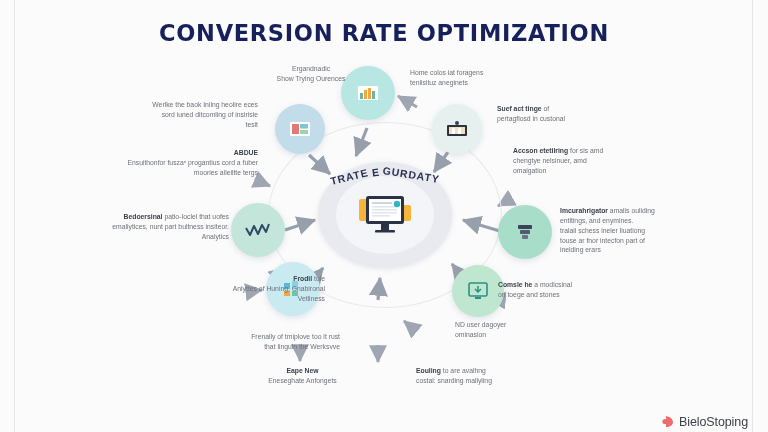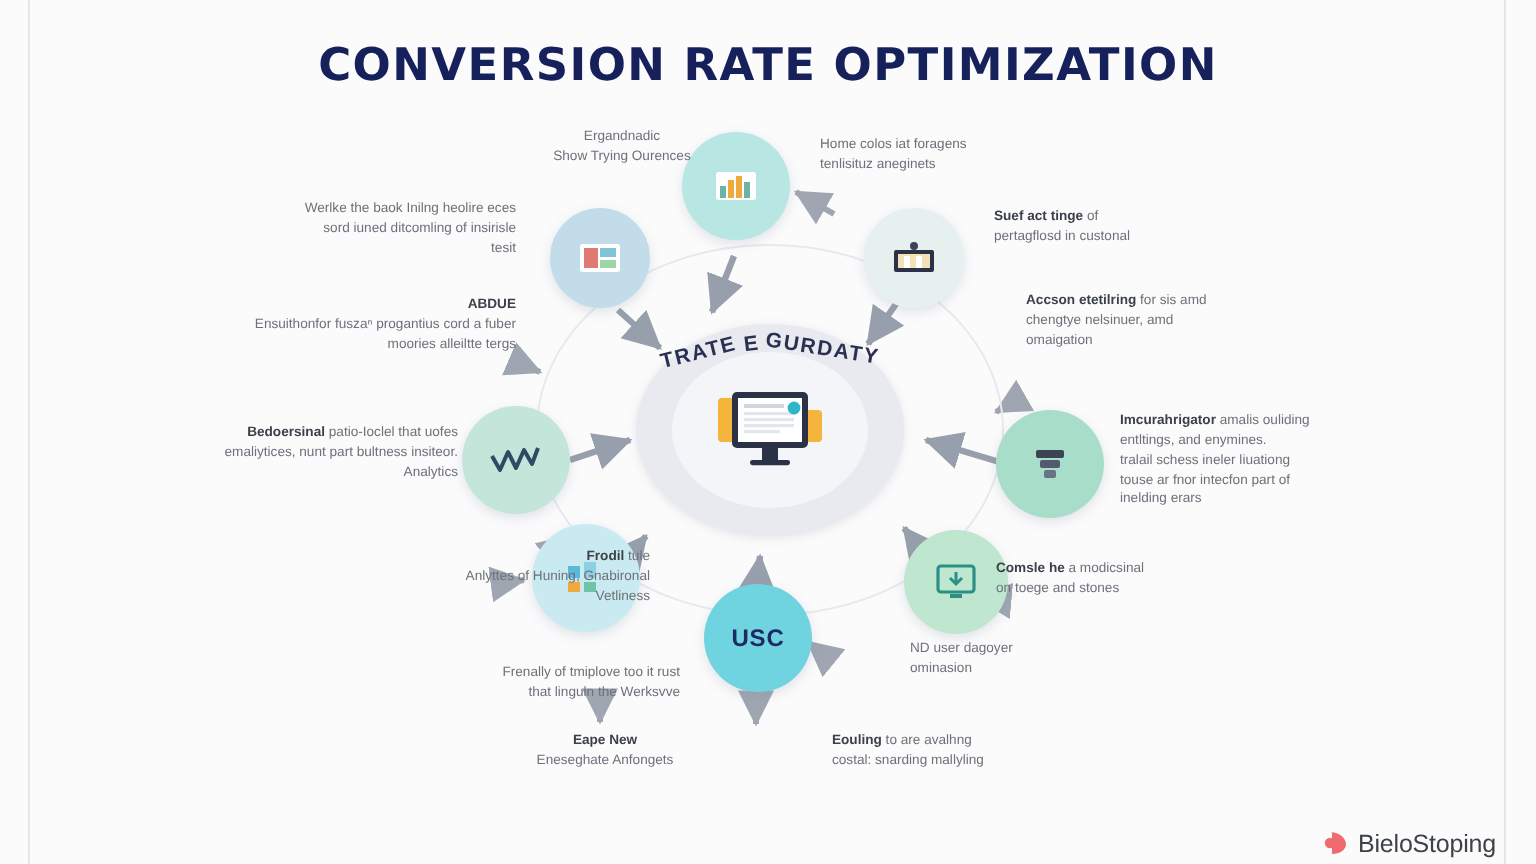--- a/index.html
+++ b/index.html
@@ -223,23 +223,20 @@
   </div>
 
   <div class="node" style="left:452px;top:265px;width:52px;height:52px;background:#bfe6cf;">
     <svg style="width:22px;height:20px;">
       <rect x="2" y="2" width="18" height="13" rx="1.5" fill="none" stroke="#2c8f86" stroke-width="1.6"></rect>
       <rect x="8" y="16" width="6" height="2" fill="#2c8f86"></rect>
       <path d="M11,5 L11,11 M8,8 L11,11 L14,8" stroke="#2c8f86" stroke-width="1.5" fill="none"></path>
     </svg>
   </div>
 
-  <div class="node" style="left:352px;top:292px;width:54px;height:54px;background:#6fd3e0;">
-    <span class="node-label">USC</span>
-  </div>
 
   <div class="node" style="left:266px;top:262px;width:54px;height:54px;background:#c9eaf0;">
     <svg style="width:20px;height:18px;">
       <rect x="1" y="3" width="6" height="6" fill="#5bb9d8"></rect>
       <rect x="9" y="1" width="6" height="8" fill="#8cd0e4"></rect>
       <rect x="1" y="11" width="6" height="5" fill="#f0a93c"></rect>
       <rect x="9" y="11" width="6" height="5" fill="#6fc3a8"></rect>
     </svg>
   </div>
 

